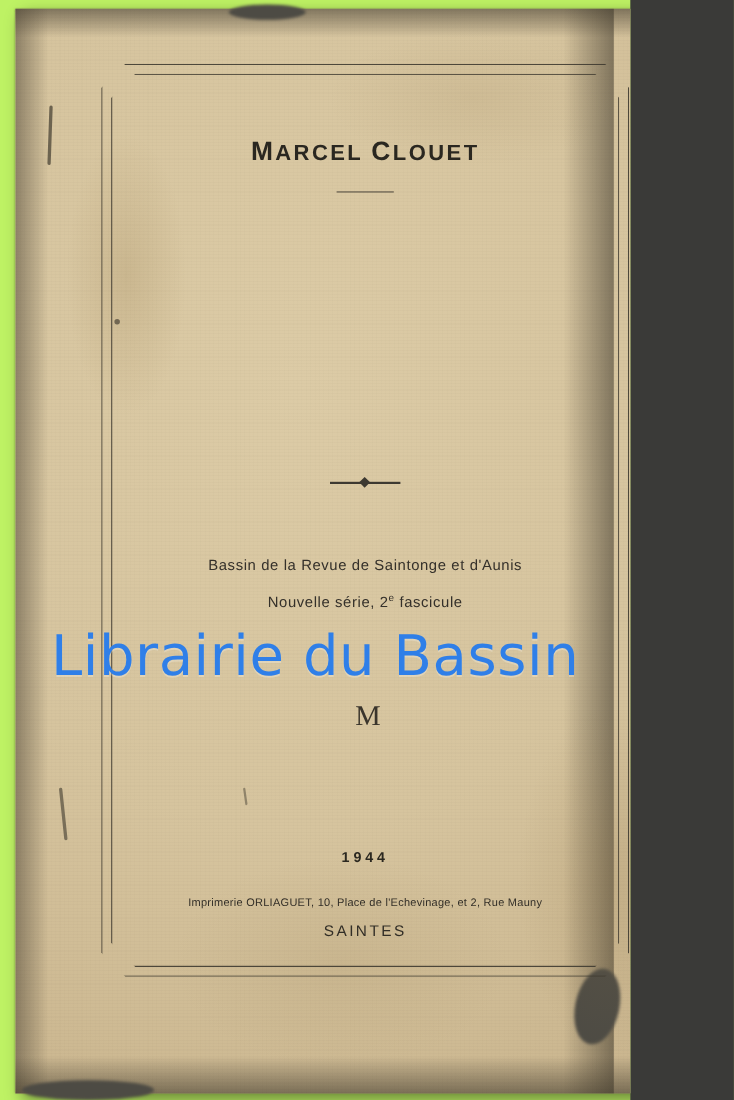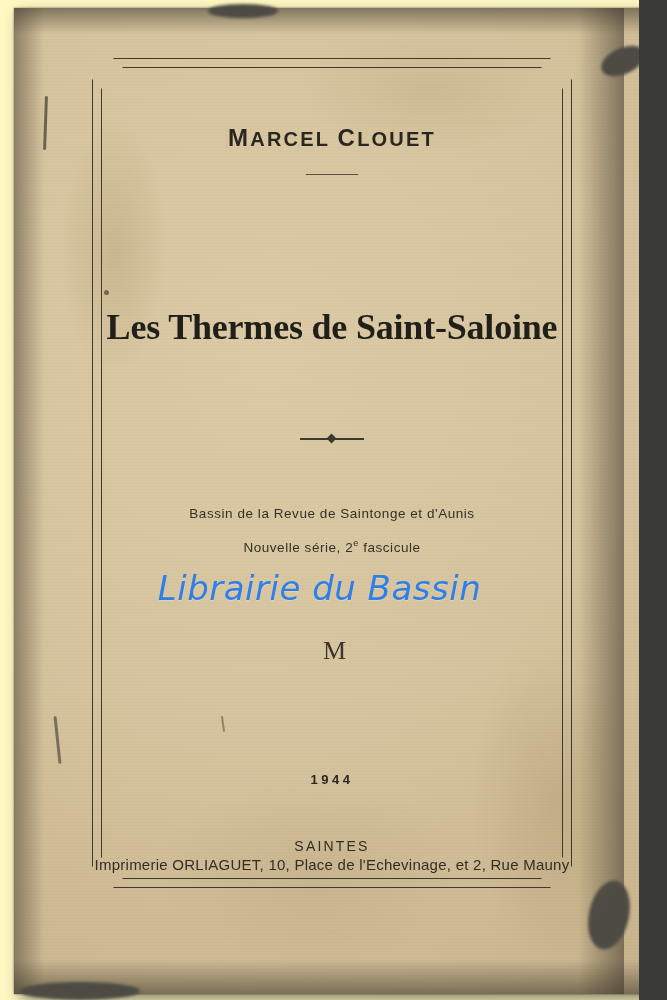--- a/index.html
+++ b/index.html
@@ -10,23 +10,23 @@
   body {
     width: 667px;
     height: 1000px;
     overflow: hidden;
     font-family: "Liberation Sans", sans-serif;
   }
 
   
   .scan {
     position: relative;
-    width: 639px;
+    width: 573px;
     height: 1000px;
-    background: #fef9c3;
+    background: #bef264;
     overflow: hidden;
   }
 
   
   .cover {
     position: absolute;
     left: 14px;
     top: 8px;
     width: 638px;
     height: 986px;
@@ -242,47 +242,45 @@
     font-size: 13px;
     font-weight: bold;
     letter-spacing: 3.5px;
     color: #2b2820;
   }
 
   .imprint {
     position: absolute;
     top: 758px;
     left: 0; right: 0;
-    font-size: 15px;
+    font-size: 10px;
     letter-spacing: .25px;
     color: #322e27;
-    margin-top: 40px;
   }
   .imprint-city {
     position: absolute;
     top: 780px;
     left: 0; right: 0;
     font-size: 14px;
     letter-spacing: 2.2px;
     color: #322e27;
   }
 
   
   .watermark {
     position: absolute;
     left: 0;
     right: 0;
     top: 568px;
     text-align: center;
     font-family: "DejaVu Sans", sans-serif;
-    font-size: 34px;
+    font-size: 51px;
     color: #2f7fe8;
     letter-spacing: .5px;
     text-shadow: 0 1px 0 rgba(255,255,255,.25);
-    font-style: italic;
   }
 
   
   .grain {
     position: absolute;
     inset: 0;
     background-image:
       repeating-linear-gradient(0deg, rgba(0,0,0,.014) 0 1px, rgba(255,255,255,0) 1px 3px),
       repeating-linear-gradient(90deg, rgba(0,0,0,.012) 0 1px, rgba(255,255,255,0) 1px 4px);
     pointer-events: none;
@@ -321,21 +319,20 @@
     <div class="frame-line"></div>
     <div class="frame-line inner"></div>
   </div>
 
   <div class="content">
 
     <div class="author"><span class="cap">M</span>ARCEL <span class="cap">C</span>LOUET</div>
 
     <div class="rule-short"></div>
 
-    <div class="title">Les Thermes de Saint-Saloine</div>
 
 
     <div class="ornament-dash"></div>
 
     <div class="extract">Bassin de la Revue de Saintonge et d'Aunis</div>
     <div class="serie">Nouvelle série, 2<sup>e</sup> fascicule</div>
 
     <div class="printer-mark">M</div>
 
     <div class="year">1944</div>

